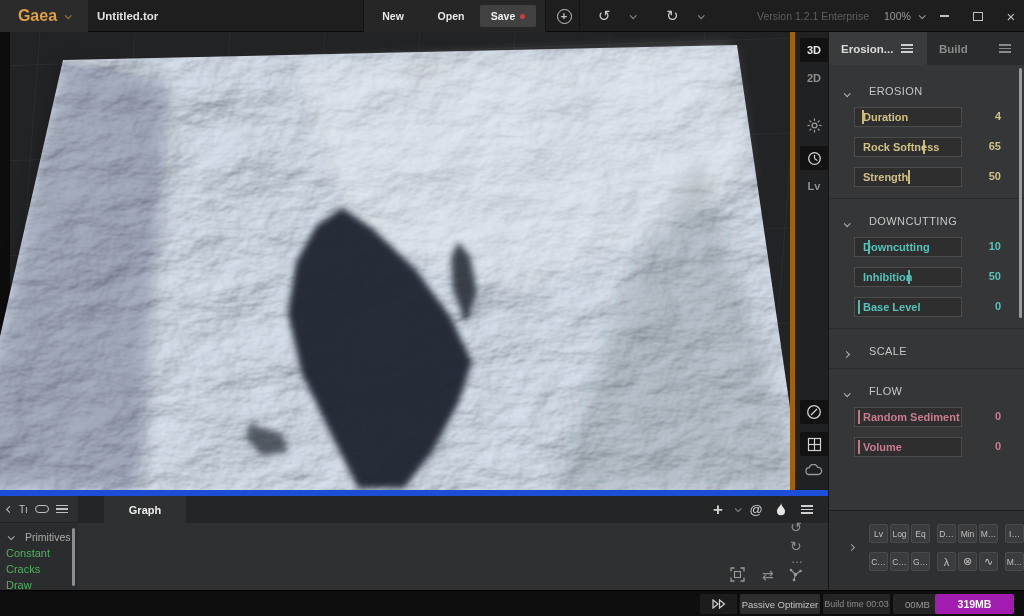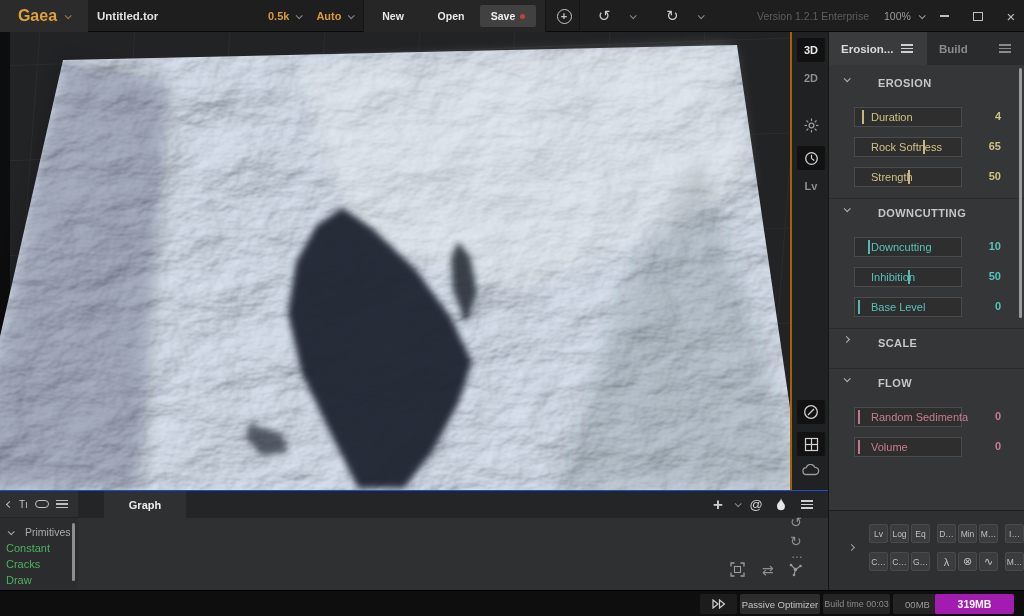--- a/index.html
+++ b/index.html
@@ -29,28 +29,28 @@
   .tb-version { position:absolute; left:728px; top:0; width:170px; height:32px; line-height:32px; text-align:center; color:#5e5e5e; font-size:10.5px; }
   .tb-zoom { position:absolute; left:884px; top:0; height:32px; display:flex; align-items:center; gap:8px; color:#9a9a9a; font-size:10.5px; cursor:pointer; }
   .win-btn { position:absolute; top:0; width:24px; height:32px; display:flex; align-items:center; justify-content:center; color:#c0c0c0; cursor:pointer; }
   .min-glyph { width:9px; height:2px; background:#c0c0c0; }
   .max-glyph { width:10px; height:9px; border:1.3px solid #c0c0c0; }
   .close-glyph { font-size:15px; line-height:15px; }
 
   
   .viewport { position:absolute; left:0; top:32px; width:790px; height:458px; background:#222324; }
   
-  .vstrip { position:absolute; left:790px; top:32px; width:49px; height:458px; background:#202122; border-left:2px solid #a16207;text-align:right; }
+  .vstrip { position:absolute; left:790px; top:32px; width:49px; height:458px; background:#202122; border-left:5px solid #a16207;text-align:right; }
   .vs-item { position:absolute; left:0; width:38px; display:flex; align-items:center; justify-content:center; }
   .vs-box { width:28px; height:24px; background:#121213; border-radius:2px; display:flex; align-items:center; justify-content:center; }
   .vs-label { font-weight:bold; font-size:11px; color:#8f8f8f; }
   .vs-label.on { color:#e8e8e8; }
 
   
-  .bottompanel { position:absolute; left:0; top:490px; width:828px; height:74px; background:#4c1d95; border-top:1px solid #1d4ed8; }
+  .bottompanel { position:absolute; left:0; top:490px; width:828px; height:74px; background:#4c1d95; border-top:6px solid #1d4ed8; }
   .toolbox { position:absolute; left:0; top:0; width:78px; height:100px; background:#2b2c2d; }
   .tbx-header { position:absolute; left:0; top:0; width:78px; height:27px; background:#2e2f30; border-bottom:1px solid #232323; display:flex; align-items:center; gap:7px; padding-left:7px; color:#c0c0c0; }
   .pill-icon { width:14px; height:8px; border:1.5px solid #c0c0c0; border-radius:5px; }
   .burger { display:inline-flex; flex-direction:column; gap:2px; }
   .burger i { display:block; width:12px; height:1.6px; background:currentColor; }
   .tbx-group { display:flex; align-items:center; gap:12px; margin:8px 0 4px 8px; color:#ababab; font-size:10.5px; }
   .tbx-item { margin:0 0 4px 6px; font-size:11px; cursor:pointer; }
   .tbx-scroll { position:absolute; left:72px; top:32px; width:2.5px; height:58px; background:#8e8e8e; border-radius:2px; }
 
   .graphstrip { position:absolute; left:78px; top:0; width:750px; height:27px; background:#242526; }
@@ -58,25 +58,25 @@
   .gt-icon { position:absolute; top:0; height:27px; display:flex; align-items:center; justify-content:center; color:#cfcfcf; cursor:pointer; }
   .graphbody { position:absolute; left:78px; top:27px; width:750px; height:73px; background:#2f3031; }
   .gb-icon { position:absolute; color:#8f8f8f; cursor:pointer; display:flex; align-items:center; justify-content:center; }
 
   
   .sidebar { position:absolute; left:828px; top:32px; width:196px; height:558px; background:#353637; border-left:1px solid #161616; }
   .stabs { position:absolute; left:0; top:0; width:196px; height:33px; background:#2a2b2c; display:flex; }
   .stab { flex:1; display:flex; align-items:center; justify-content:space-between; padding:0 14px 0 12px; color:#8a8a8a; font-weight:bold; font-size:11.5px; cursor:pointer; }
   .stab.active { background:#3a3b3c; color:#dadada; }
   .sbody { position:absolute; left:0; top:33px; width:196px; height:397px; overflow:hidden; padding-top:4px; }
-  .sec-h { display:flex; align-items:flex-start; gap:29px; height:20px; margin:8px 0 2px 15px; color:#c6c6c6; font-weight:bold; letter-spacing:.4px; cursor:pointer; }
+  .sec-h { display:flex; align-items:flex-end; gap:20px; height:20px; margin:8px 0 2px 15px; color:#c6c6c6; font-weight:normal; letter-spacing:.4px; cursor:pointer; }
   .sec-h .chev { color:#b5b5b5; }
   .prow { position:relative; height:20px; width:147px; margin:10px 0 0 25px; }
   .pbox { position:absolute; left:0; top:0; width:108px; height:20px; background:#2e2e2f; border:1px solid #4b4b4b; cursor:pointer; }
-  .plabel { position:absolute; left:8px; top:3px; font-weight:normal; white-space:nowrap; overflow:hidden; max-width:97px;margin-left:8px; }
+  .plabel { position:absolute; left:8px; top:3px; font-weight:bold; white-space:nowrap; overflow:hidden; max-width:97px; }
   .phandle { position:absolute; top:2px; width:2px; height:14px; opacity:.95; }
   .pval { position:absolute; right:0; top:3px; font-weight:bold; }
   .sdiv { height:1px; background:#2b2b2b; margin:11px 0 1px 0; }
   .applybar { position:absolute; left:0; top:430px; width:196px; height:48px; background:#3a3b3c; border-top:1px solid #2a2a2a; }
   .apply-btn { position:absolute; left:8px; top:7px; width:146px; height:34px; background:#434445; border:1px solid #4e4e4e; border-radius:2px; font-weight:bold; font-size:12px; display:flex; align-items:center; justify-content:center; cursor:pointer; }
   .lock-btn { position:absolute; left:158px; top:7px; width:28px; height:34px; background:#3f4041; border:1px solid #4e4e4e; border-radius:2px; display:flex; align-items:center; justify-content:center; cursor:pointer; }
   .shelf { position:absolute; left:0; top:478px; width:196px; height:80px; background:#2f3031; border-top:1px solid #1e1e1e; }
   .shelf-chev { position:absolute; left:20px; top:34px; color:#a0a0a0; cursor:pointer; }
   .shelf-btn { position:absolute; width:19px; height:19px; background:#3b3c3d; border:1px solid #4a4a4a; border-radius:2px; color:#c0c0c0; font-size:8.5px; display:flex; align-items:center; justify-content:center; overflow:hidden; cursor:pointer; }
   .srow1 { top:13px; } .srow2 { top:41px; }
@@ -90,26 +90,20 @@
 <body>
 
 <div id="app">
 
   <div class="topbar">
     <div class="logo-seg">
       <span class="logo-text">Gaea</span>
       <span class="chev" style="color:#a07c3a"></span>
     </div>
     <div class="tb-file">Untitled.tor</div>
-    <div class="tb-res">
-      <span class="val">0.5k</span>
-      <span class="chev"></span>
-      <span class="val" style="margin-left:8px">Auto</span>
-      <span class="chev"></span>
-    </div>
     <div class="tb-actions">
       <div class="tb-btn">New</div>
       <div class="tb-btn">Open</div>
       <div class="save-btn">
         <span>Save</span>
         <span class="save-dot"></span>
       </div>
     </div>
     <div class="plus-btn">
       <span class="circle-plus">+</span>

